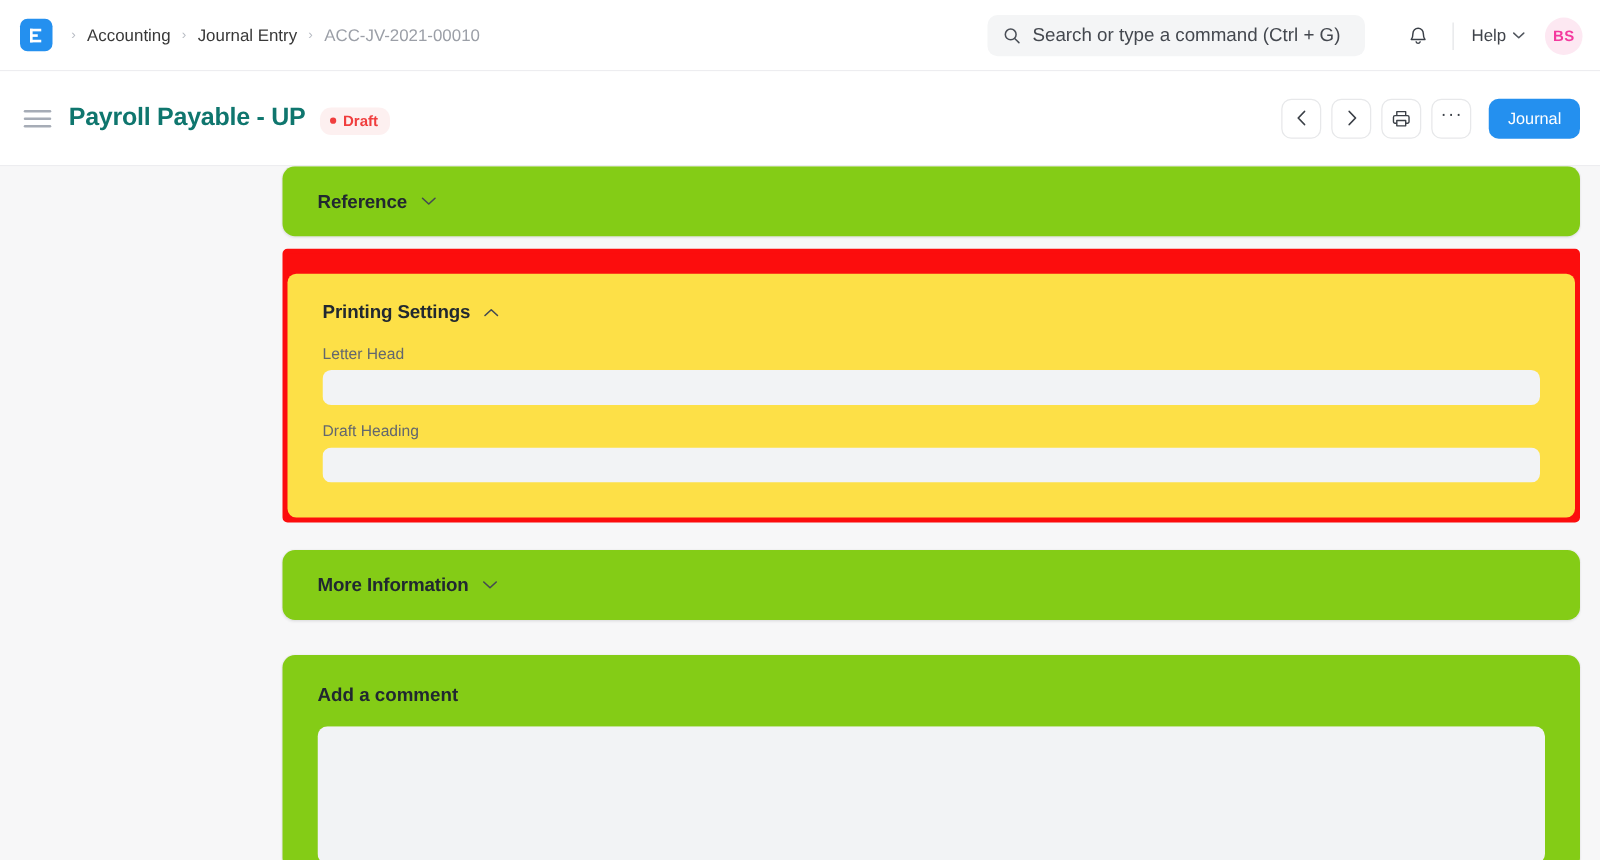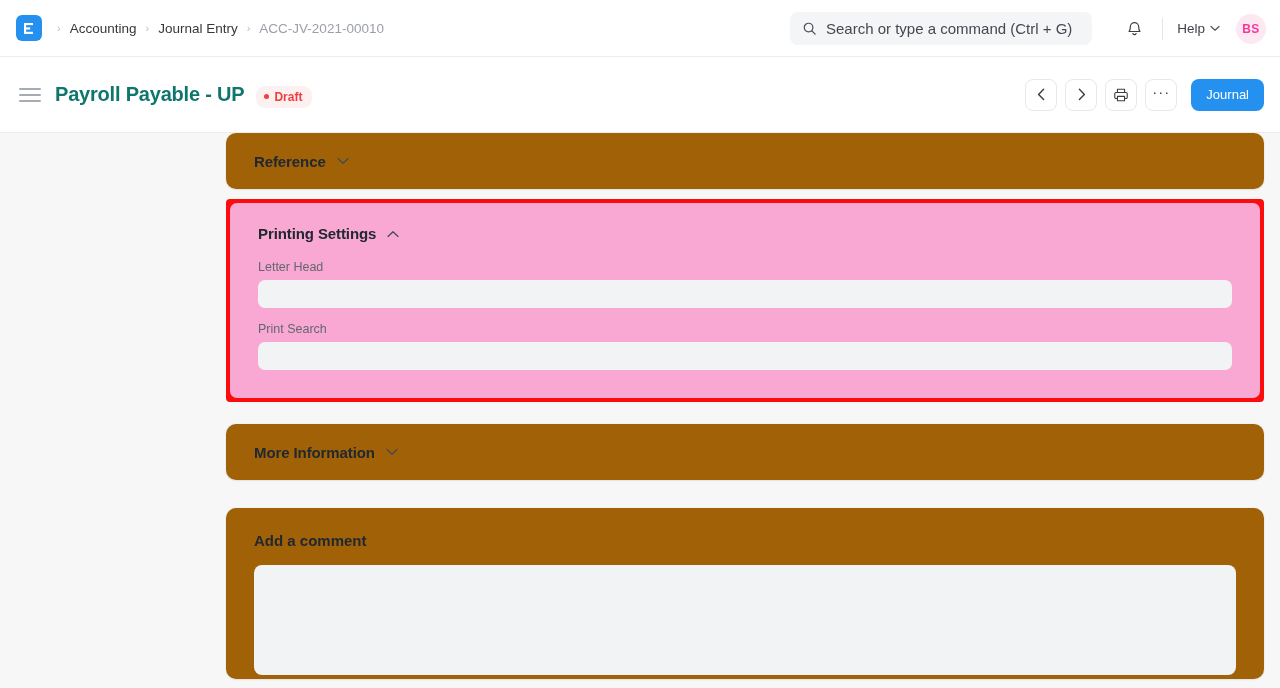--- a/index.html
+++ b/index.html
@@ -208,21 +208,21 @@
     height: calc(688px - 57px - 76px);
     overflow: hidden;
   }
   .form-col {
     position: absolute;
     left: 226px;
     top: 0;
     width: 1038px;
   }
   .card {
-    background: #a16207;
+    background: #84cc16;
     border-radius: 10px;
     box-shadow: 0 1px 2px rgba(25,30,40,0.07), 0 0 0 1px rgba(25,30,40,0.025);
   }
 
   .section-head {
     display: flex;
     align-items: center;
     gap: 11px;
     cursor: pointer;
     user-select: none;
@@ -245,23 +245,24 @@
   
   .highlight-wrap {
     position: relative;
     border: 4px solid #fc0d0d;
     border-radius: 4px;
     padding: 0;
     background: #fc0d0d;
     margin-top: 10px;
   }
   .card-expanded {
-    background: #f9a8d4;
+    background: #fde047;
     border-radius: 7px;
     padding: 22px 28px 28px 28px;
+    margin-top: 16px;
   }
   .grid2 {
     display: flex;
     gap: 30px;
     margin-top: 18px;
   }
   .grid2 > .col { flex: 1 1 0; min-width: 0; }
   .field { margin-bottom: 14px; }
   .field:last-child { margin-bottom: 0; }
   .field-label {
@@ -422,21 +423,21 @@
         </div>
 
         <div class="grid2">
 
           <div class="col">
             <div class="field">
               <label class="field-label">Letter Head</label>
               <input class="field-input" type="text" placeholder="" style="">
             </div>
             <div class="field">
-              <label class="field-label">Print Search</label>
+              <label class="field-label">Draft Heading</label>
               <input class="field-input" type="text" placeholder="" style="">
             </div>
           </div>
         </div>
       </div>
     </div>
 
     <div class="card card-collapsed mt-sect">
       <div class="section-head">
         <span class="section-title">More Information</span>

